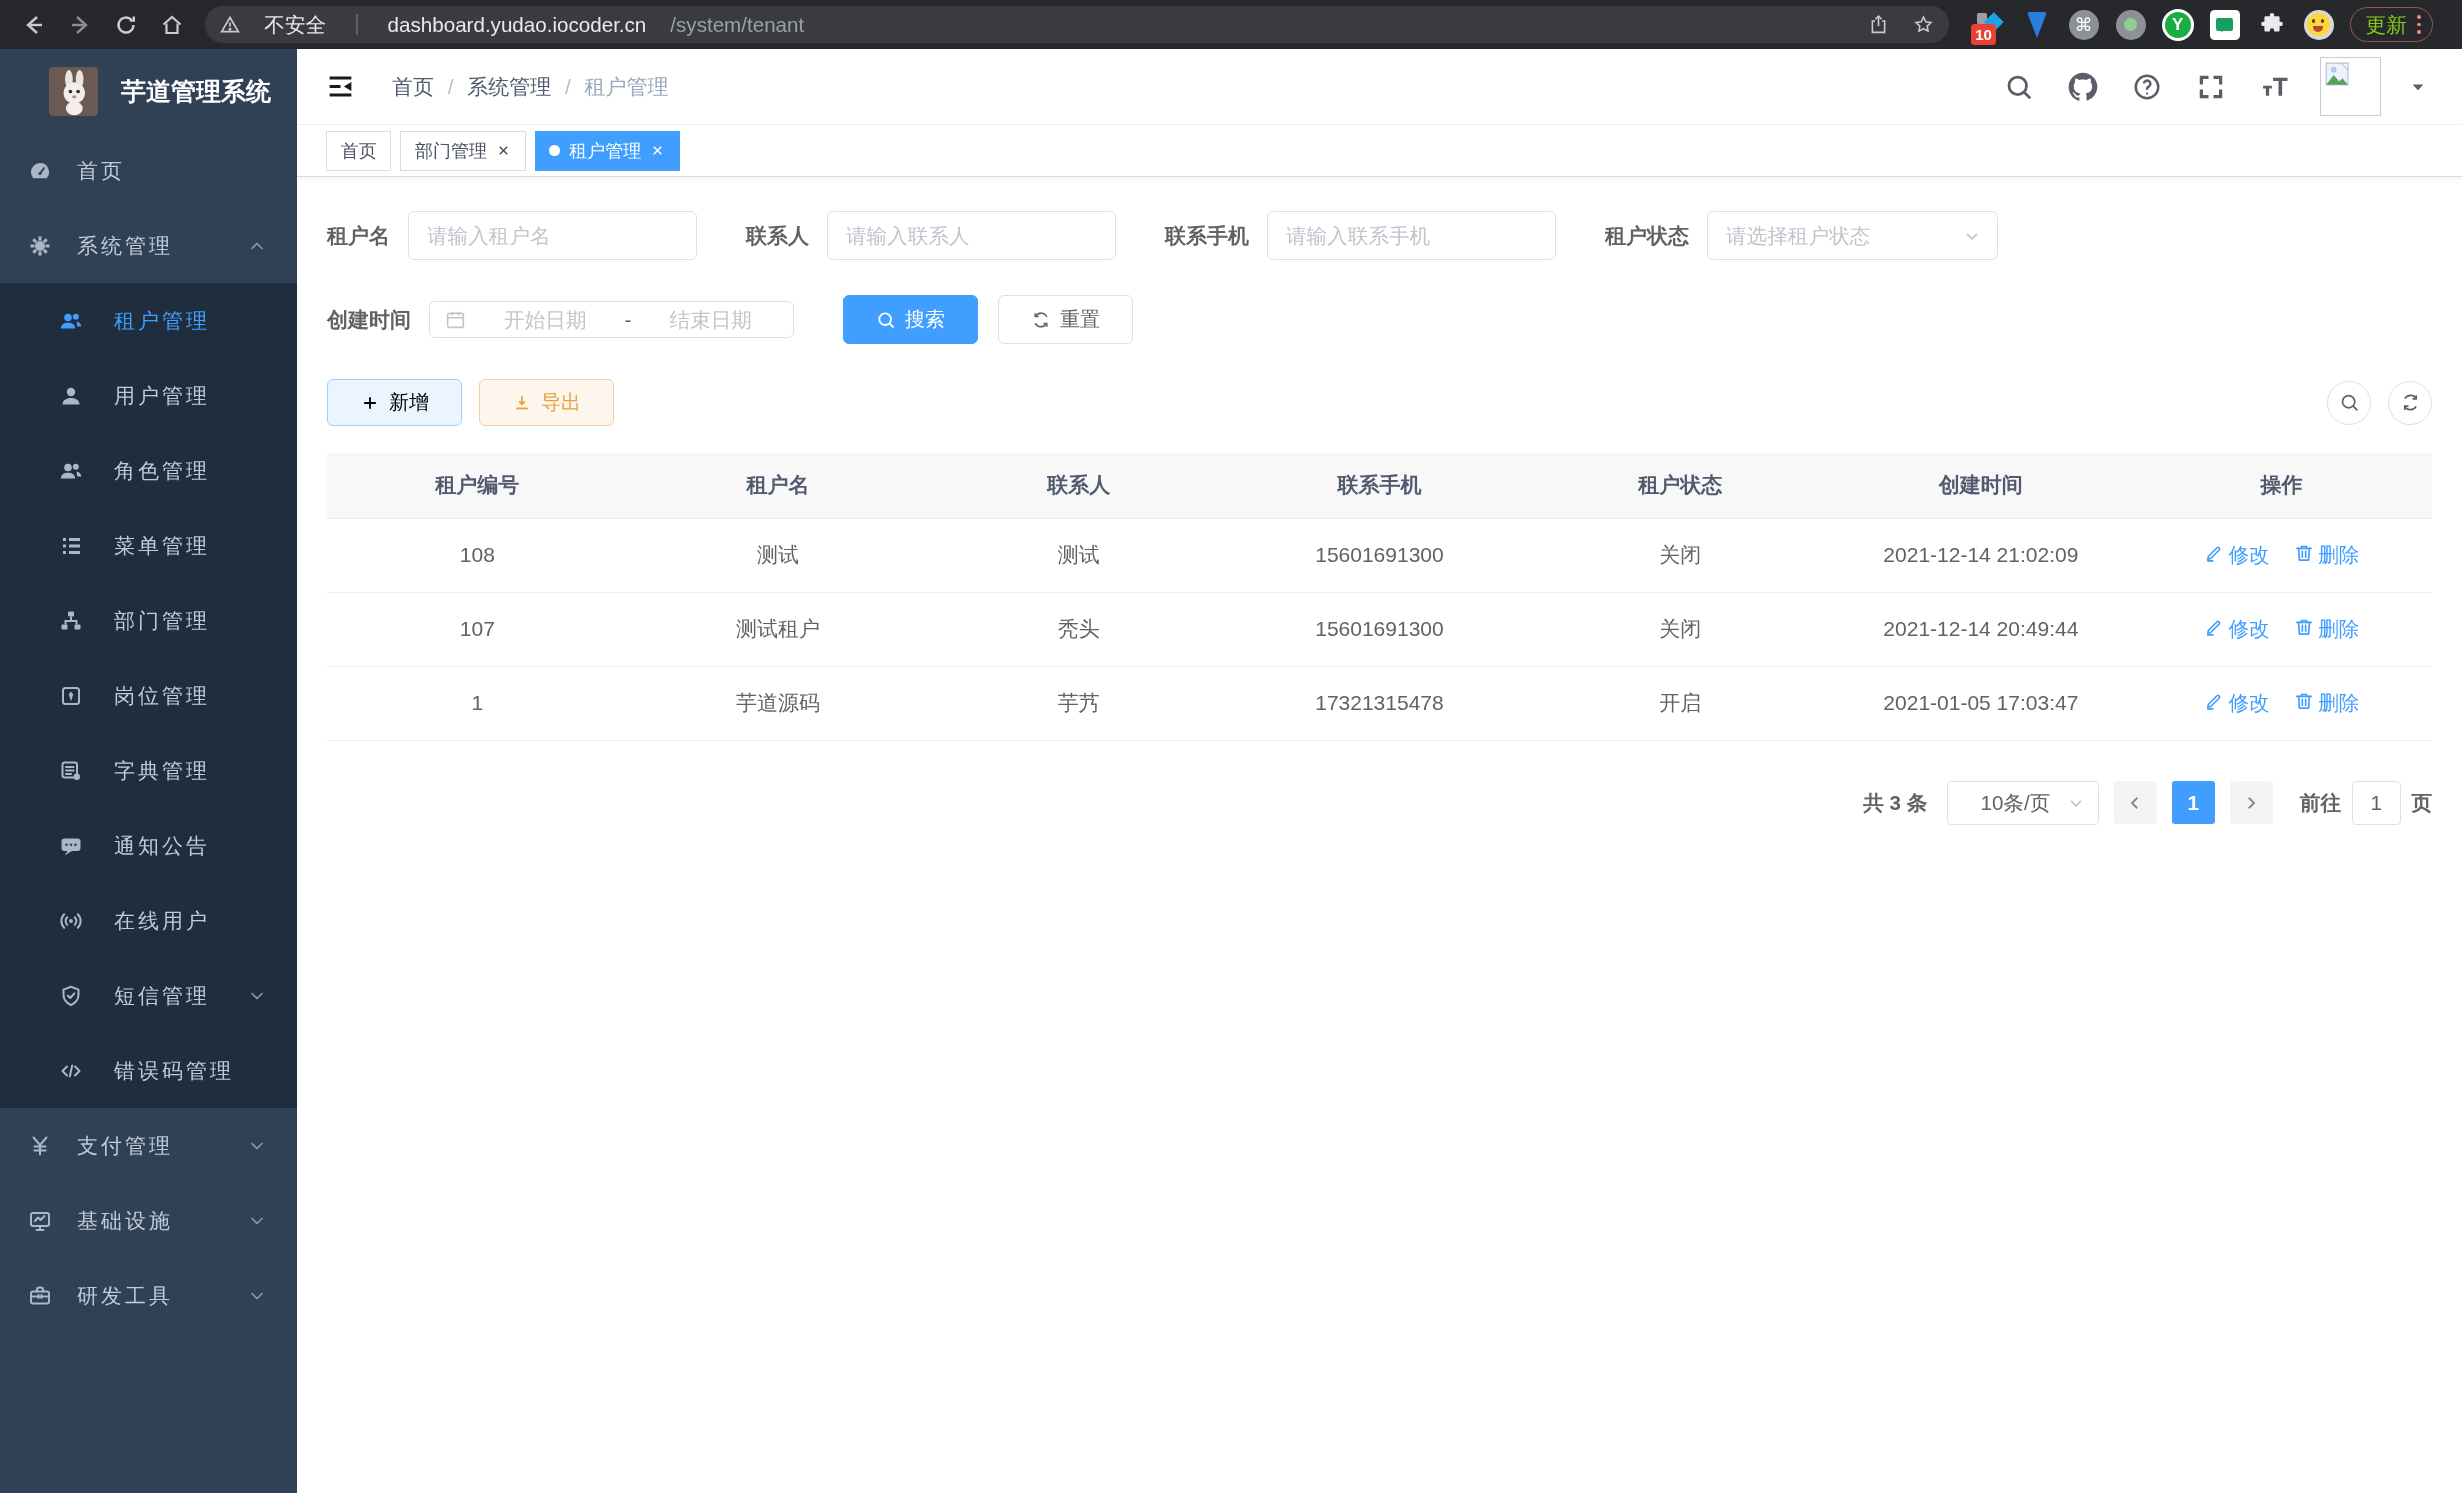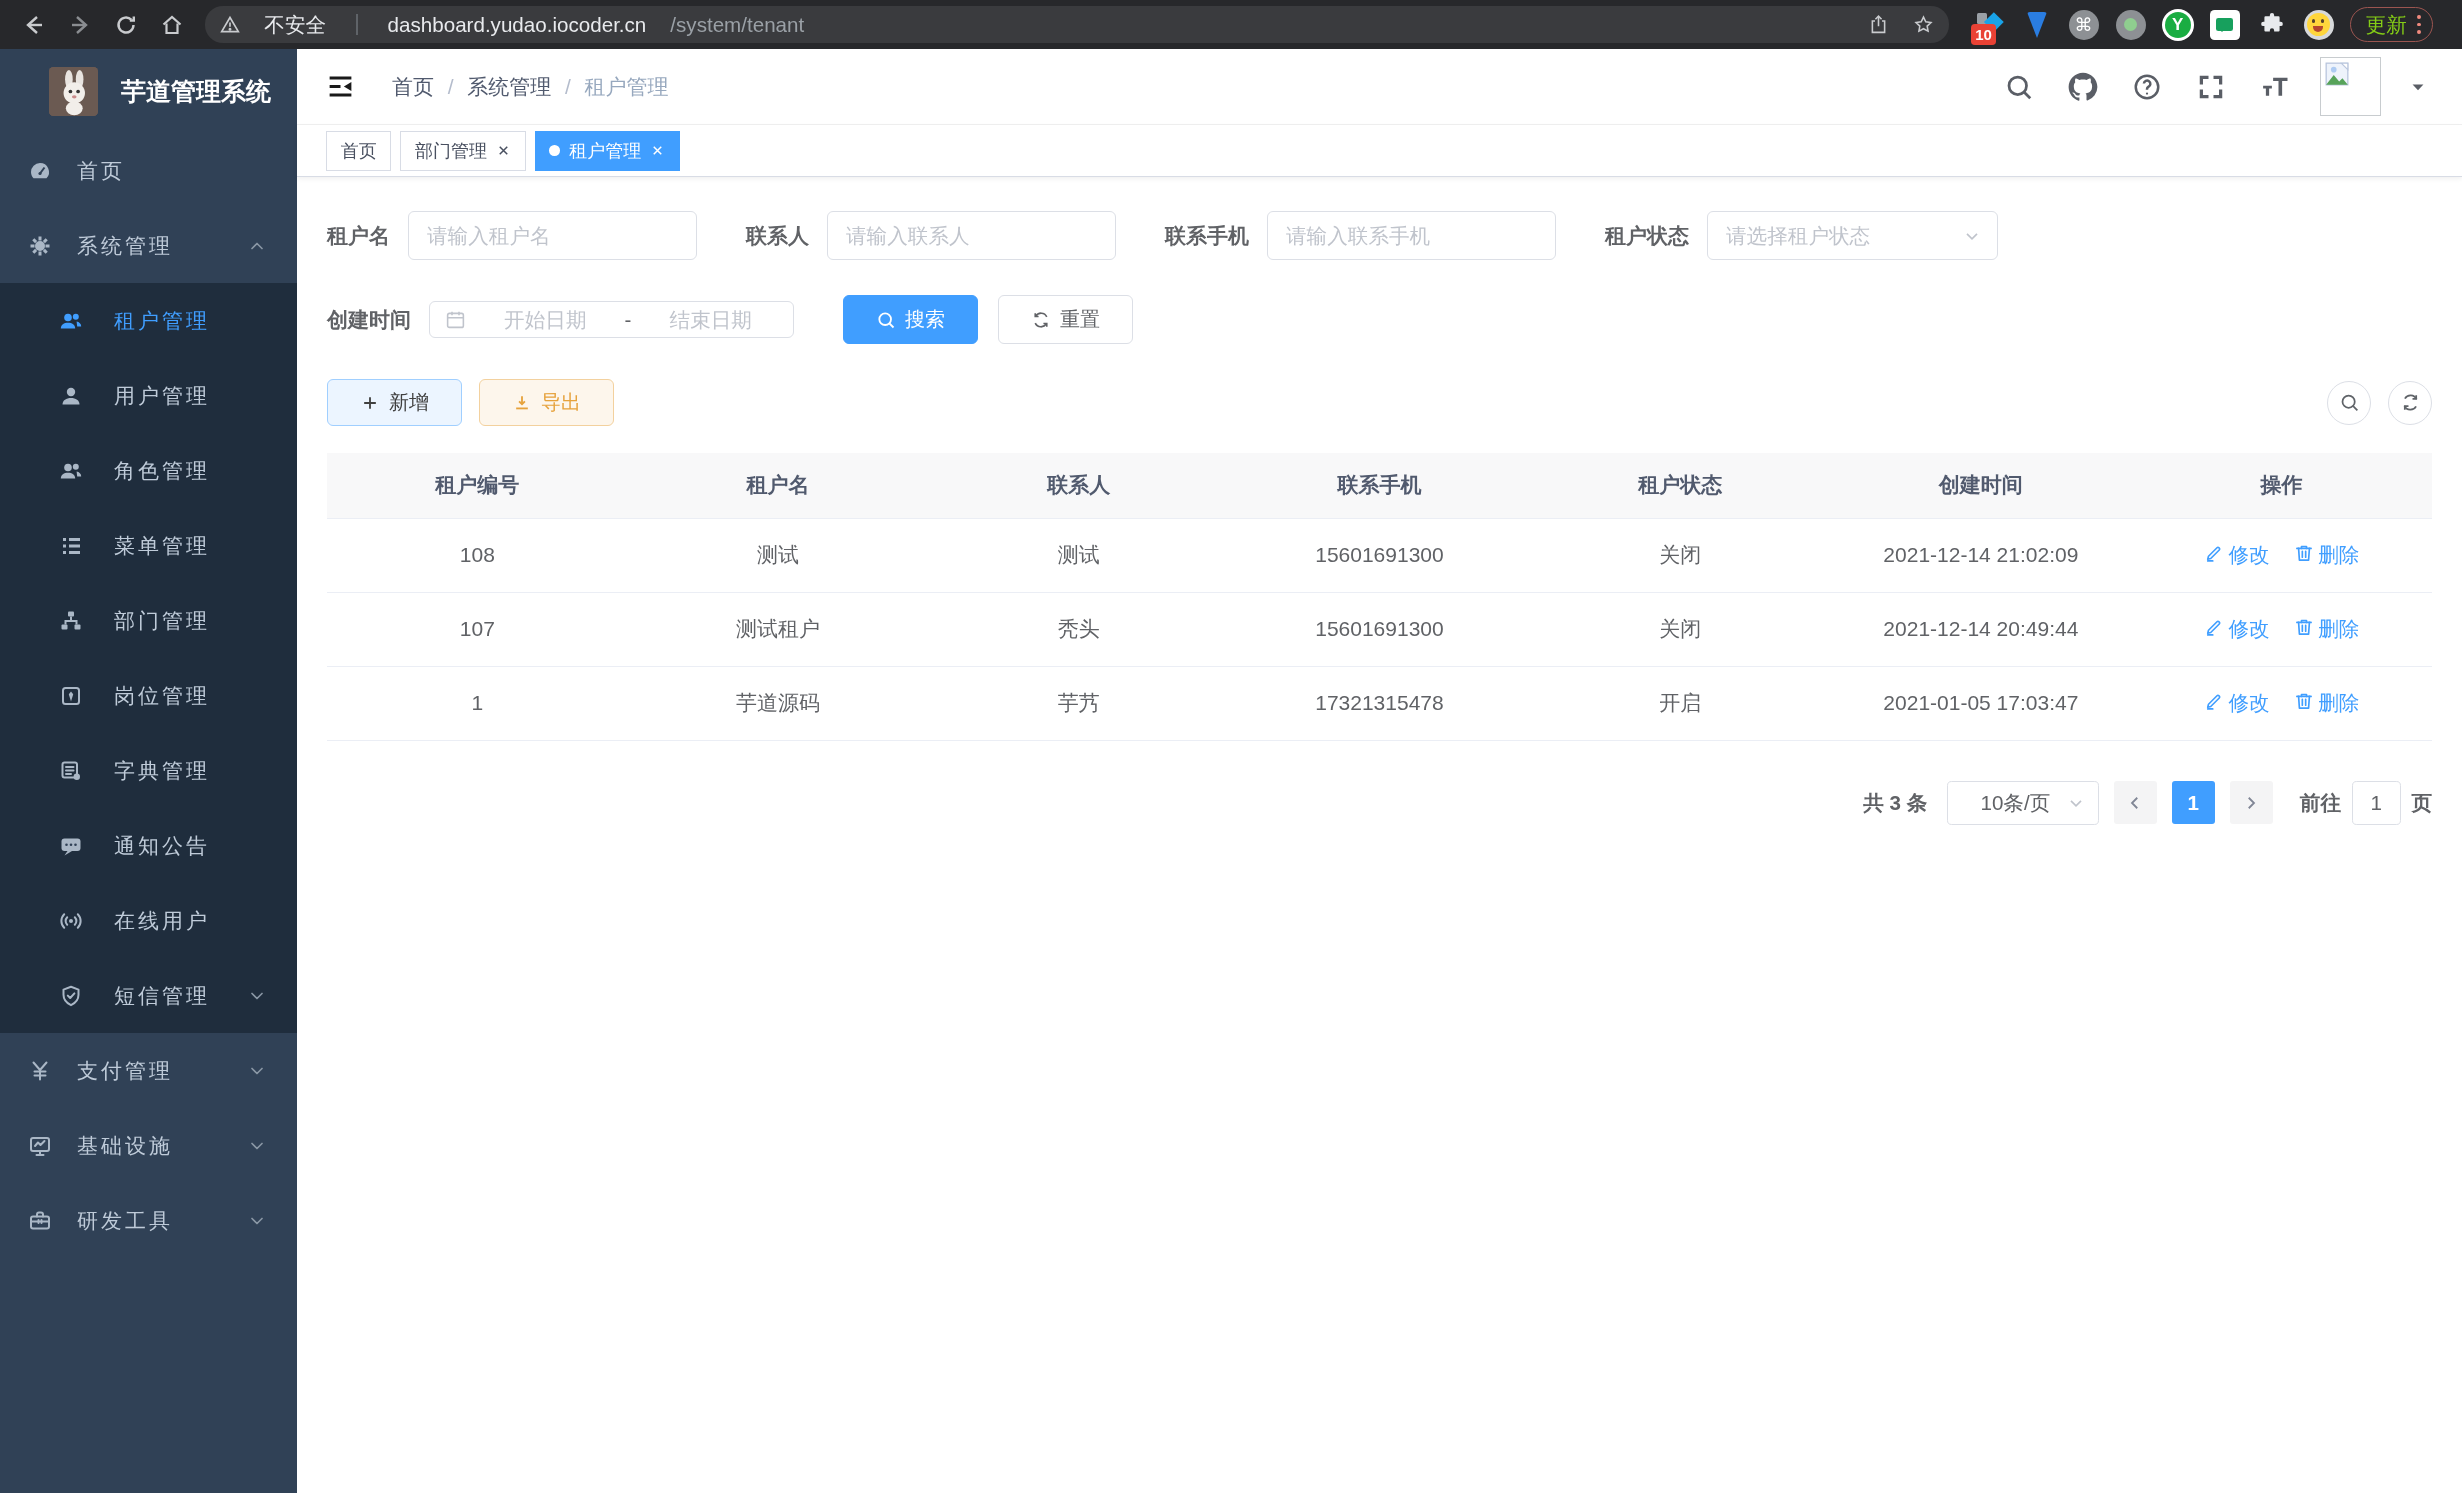--- a/index.html
+++ b/index.html
@@ -100,21 +100,21 @@
   .sel-caret svg { width:20px; height:20px; }
   .date-range { width:365px; height:37px; border:0.8px solid #dcdfe6; border-radius:6px; display:flex; align-items:center; padding:0 15px; gap:12px; font-size:20.6px; color:#c0c4cc; }
   .date-range .cal-icon { display:flex; color:#c0c4cc; }
   .date-range .cal-icon svg { width:21px; height:21px; }
   .date-part { flex:1; text-align:center; }
   .date-sep { color:#606266; }
   .btn { height:49px; border-radius:6px; font-size:20px; display:inline-flex; align-items:center; justify-content:center; gap:9px; cursor:pointer; border:0.8px solid transparent; padding:0 32px; font-family:inherit; }
   .btn svg { width:20px; height:20px; }
   .btn-primary { background:#409EFF; color:#fff; border-color:#409EFF; }
   .btn-plain { background:#fff; color:#606266; border-color:#dcdfe6; }
-  .btn-blue-light { background:#ecf5ff; color:#404040; border-color:#a0cfff; }
+  .btn-blue-light { background:#ecf5ff; color:#000000; border-color:#a0cfff; }
   .btn-orange-light { background:#fdf6ec; color:#e6a23c; border-color:#f3d19e; }
   .toolbar-row { display:flex; align-items:center; margin-bottom:27px; }
   .toolbar-row .btn { margin-right:17px; height:47px; }
   .tool-right { margin-left:auto; display:flex; gap:17px; }
   .circle-btn { width:44px; height:44px; border-radius:50%; border:0.8px solid #dcdfe6; background:#fff; display:flex; align-items:center; justify-content:center; color:#5f6368; cursor:pointer; }
   .circle-btn svg { width:21px; height:21px; }
 
   
   table.grid { width:100%; border-collapse:collapse; table-layout:fixed; }
   table.grid th { background:#f8f8f9; color:#515a6e; font-size:21px; font-weight:bold; height:65px; border-bottom:0.8px solid #ebeef5; text-align:center; }
@@ -383,20 +383,30 @@
               <path d="M12 2.8l7.5 2.8v5.2c0 5-3.1 8.3-7.5 10.4C7.6 19.1 4.5 15.8 4.5 10.8V5.6z"></path>
               <path d="M8.8 11.6l2.4 2.4 4.2-4.6"></path>
             </svg>
           </span>
           <span class="mi-label">短信管理</span>
           <span class="mi-chevron">
             <svg viewBox="0 0 24 24" fill="none" stroke="currentColor" stroke-width="2" stroke-linecap="round" stroke-linejoin="round">
               <path d="M6 9 L12 15 L18 9"></path>
             </svg>
           </span>
+        </div>
+        <div class="menu-item sub">
+          <span class="mi-icon">
+            <svg viewBox="0 0 24 24" fill="none" stroke="currentColor" stroke-width="2" stroke-linecap="round" stroke-linejoin="round">
+              <path d="M8 7.5 L3.5 12 L8 16.5"></path>
+              <path d="M16 7.5 L20.5 12 L16 16.5"></path>
+              <path d="M13.2 6.5 L10.8 17.5"></path>
+            </svg>
+          </span>
+          <span class="mi-label">错误码管理</span>
         </div>
         <div class="menu-item">
           <span class="mi-icon">
             <svg viewBox="0 0 24 24" fill="none" stroke="currentColor" stroke-width="2" stroke-linecap="round" stroke-linejoin="round">
               <path d="M5.5 3.5 L12 11 L18.5 3.5"></path>
               <path d="M12 11v9.5"></path>
               <path d="M6.5 12.5h11M6.5 16.5h11"></path>
             </svg>
           </span>
           <span class="mi-label">支付管理</span>

